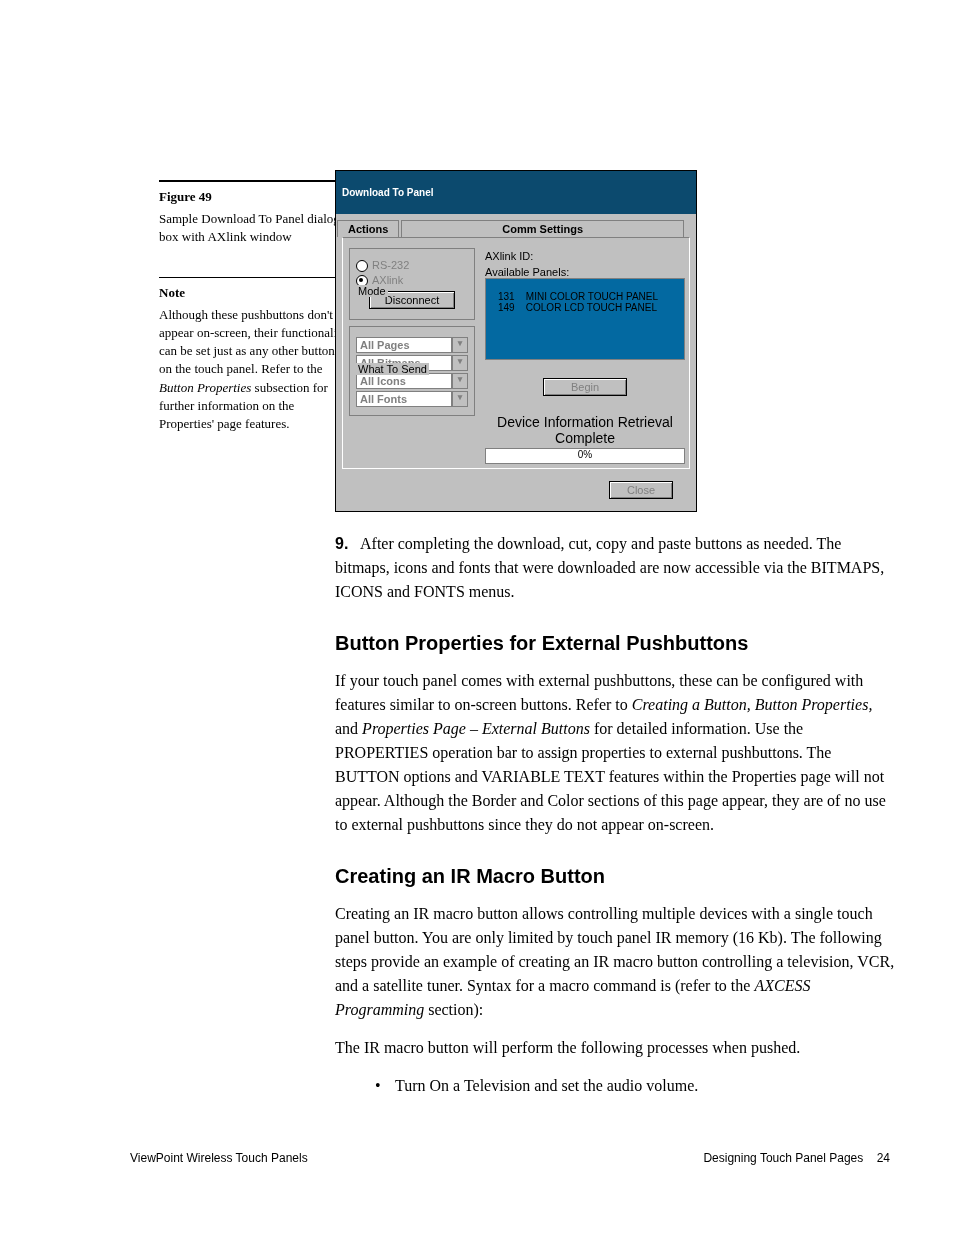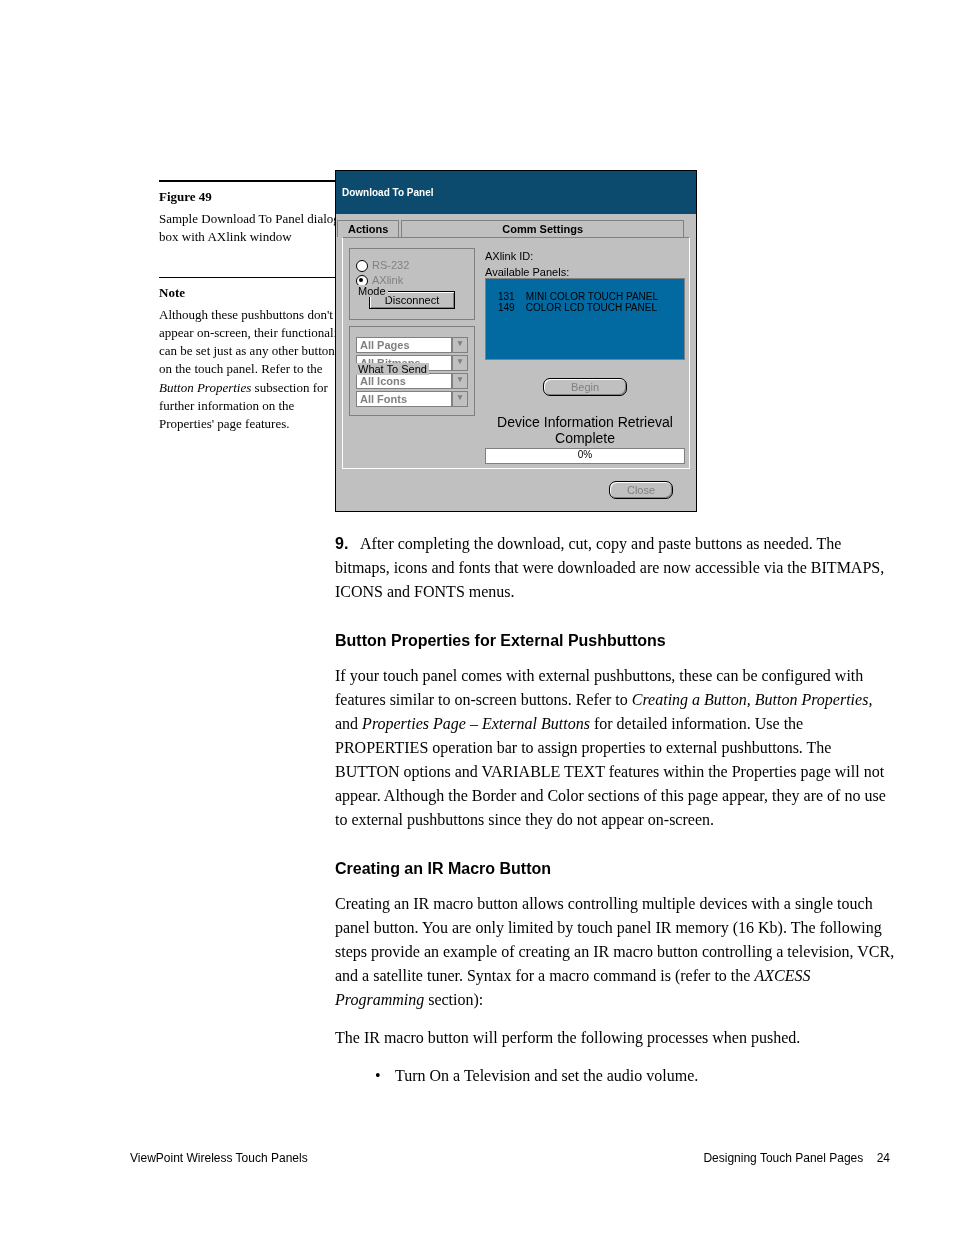--- a/index.html
+++ b/index.html
@@ -12,41 +12,41 @@
   .side .rule.thick{border-top:2px solid #000;}
   .side .hdr{font-weight:bold;margin:2px 0 4px 0;}
   .side p{margin:0 0 4px 0;}
   .side .ital{font-style:italic;}
 
   
   .main{position:absolute;left:335px;top:170px;width:560px;}
   .prose{font-family:Georgia,"Times New Roman",serif;font-size:16px;line-height:1.5;}
   .listnum{margin:8px 0;}
   .listnum .n{display:inline-block;width:25px;font-family:Arial,Helvetica,sans-serif;font-weight:bold;}
-  .h2{font-family:Arial,Helvetica,sans-serif;font-weight:bold;font-size:16px;margin:28px 0 14px 0;}
+  .h2{font-family:Arial,Helvetica,sans-serif;font-weight:bold;font-size:20px;margin:28px 0 14px 0;}
   p{margin:0 0 14px 0;}
   .bul{margin:6px 0 6px 40px;}
   .bul .dot{display:inline-block;width:20px;}
 
   
   .dlg{width:360px;background:#c0c0c0;border:1px solid #000;font-family:"MS Sans Serif",Tahoma,Arial,sans-serif;font-size:11px;margin-bottom:20px;}
   .dlg .title{background:#0c4a6e;color:#fff;font-weight:bold;padding:16px 6px;font-size:10px;}
   .dlg .tabs{display:flex;margin:6px 10px 0 1px;}
   .dlg .tab{border:1px solid #808080;border-bottom:none;padding:2px 10px;background:#c0c0c0;font-weight:bold;font-size:11px;margin-right:2px;}
   .dlg .tab2{flex:1;text-align:center;}
   .dlg .body{display:flex;border:1px solid #fff;border-top:1px solid #808080;margin:0 6px 4px 6px;padding:4px;}
   .dlg .left{width:130px;}
   .dlg .right{flex:1;padding-left:8px;}
   .grp{border:1px solid #808080;position:relative;padding:8px 6px 6px 6px;margin:6px 2px;}
   .grp .lg{position:absolute;top:-7px;left:6px;background:#c0c0c0;padding:0 2px;font-size:11px;margin-top:43px;}
   .radio{margin:2px 0;color:#808080;}
   .radio .r{display:inline-block;width:10px;height:10px;border:1px solid #000;border-radius:50%;margin-right:4px;vertical-align:middle;background:#fff;}
   .radio.sel .r::after{content:"";display:block;width:4px;height:4px;background:#000;border-radius:50%;margin:2px;}
   .btn{border:1px solid #000;box-shadow:inset 1px 1px #fff,inset -1px -1px #808080;background:#c0c0c0;text-align:center;padding:2px 6px;margin:4px 13px;font-size:11px;}
-  .btn.dis{color:#808080;border-radius:7px;}
+  .btn.dis{color:#808080;}
   .combo{display:flex;margin:2px 0;font-weight:bold;}
   .combo .cb{flex:1;border:1px solid #808080;background:#fff;color:#808080;padding:1px 3px;}
   .combo .ar{width:14px;border:1px solid #808080;background:#c0c0c0;text-align:center;color:#808080;font-size:9px;}
   .listbox{border:1px solid #808080;background:#0369a1;height:56px;padding:12px;font-size:10px;white-space:pre;overflow:hidden;}
   .prog{border:1px solid #808080;background:#fff;height:14px;margin-top:2px;position:relative;}
   .prog .pv{position:absolute;width:100%;text-align:center;font-size:10px;top:0;}
   .infot{font-size:14px;text-align:center;margin-top:16px;}
   .dlg .foot{text-align:right;padding:4px 10px 8px 10px;}
 
   

